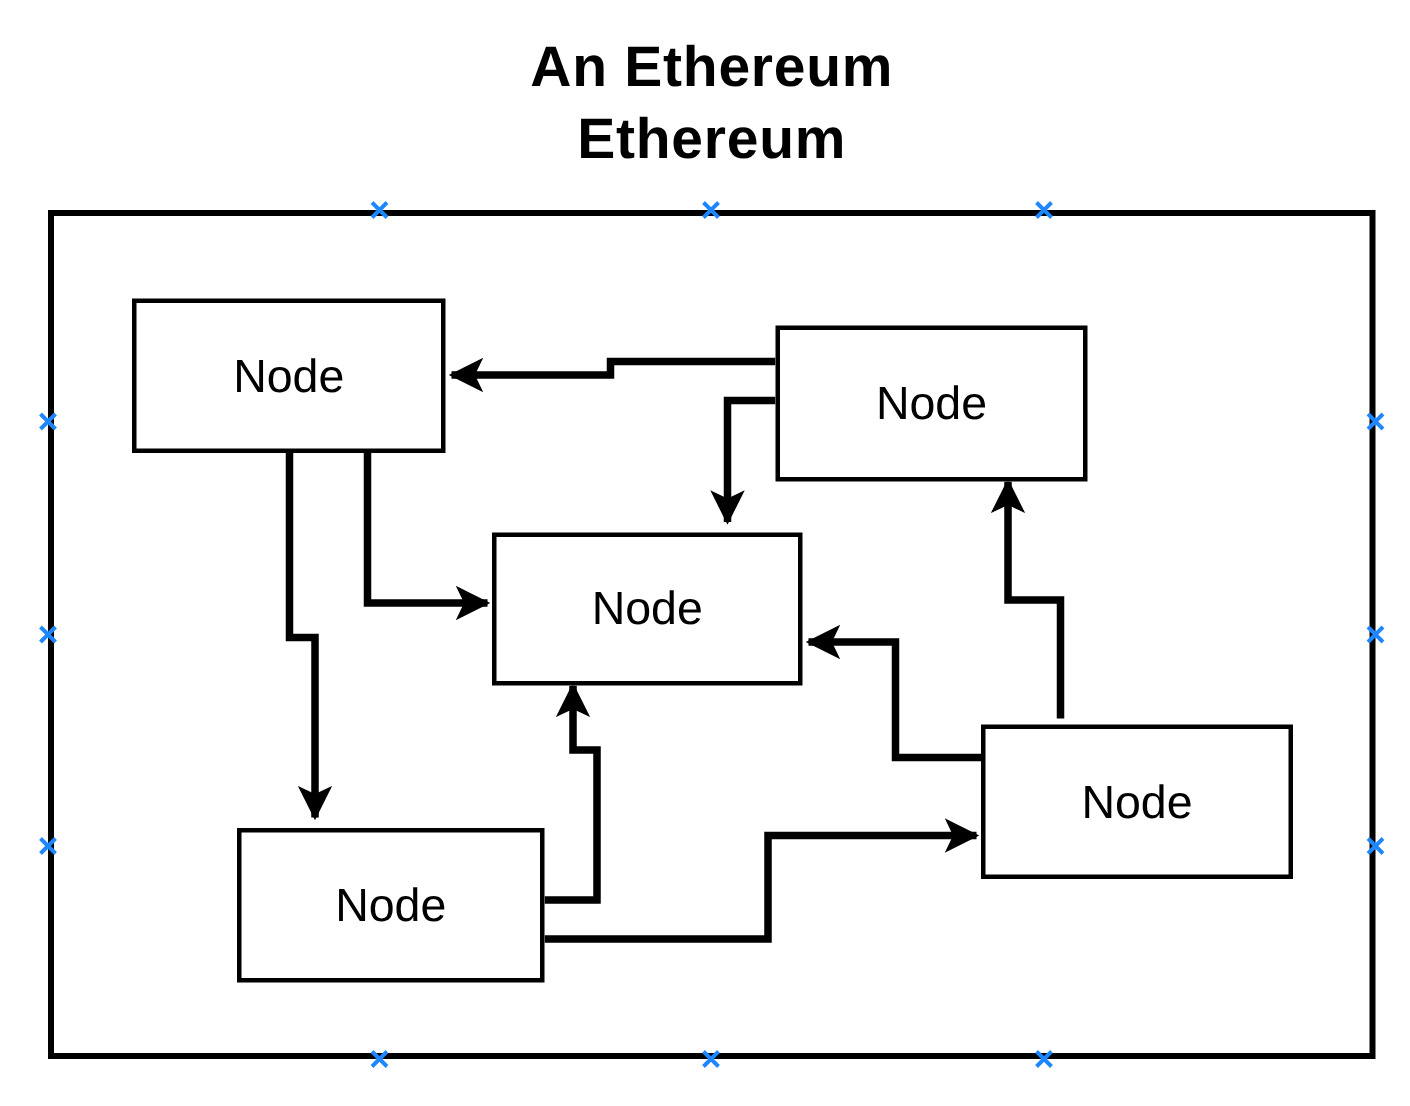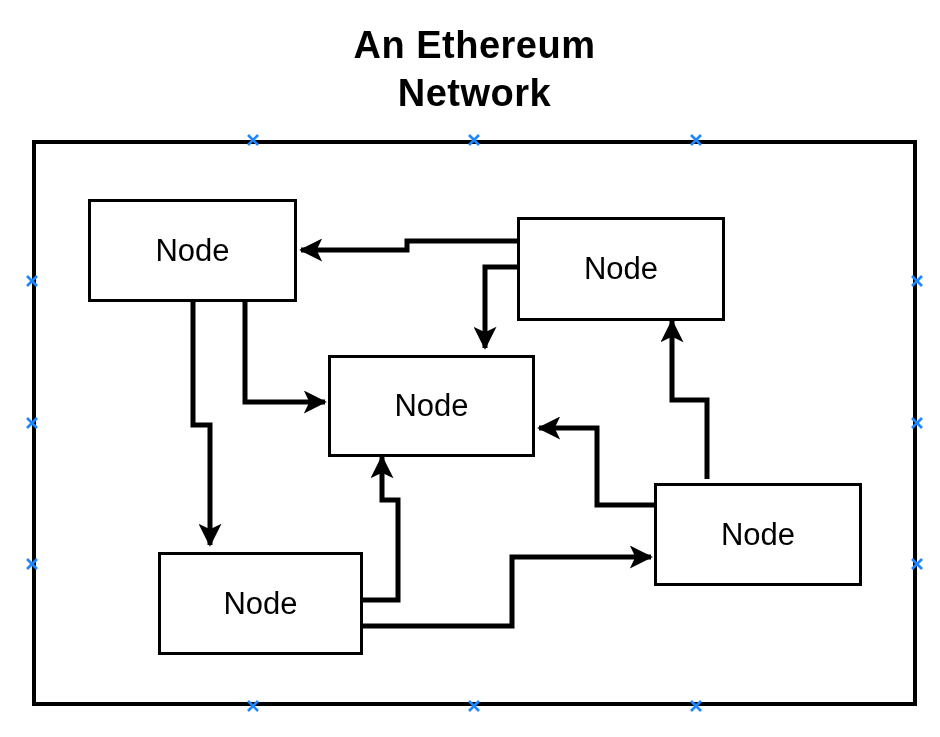--- a/index.html
+++ b/index.html
@@ -19,21 +19,21 @@
     display:flex;align-items:center;justify-content:center;
     font-size:31px;color:#000;pointer-events:auto;
   }
 </style>
 </head>
 <body>
 
 <div class="canvas">
   <div class="title">
     <div>An Ethereum</div>
-    <div>Network</div>
+    <div>Ethereum</div>
   </div>
   <svg id="diagram-svg" width="940" height="737" viewBox="0 0 940 737">
       <defs>
         <marker id="arrowhead" viewBox="0 0 10 10" refX="9.2" refY="5" markerWidth="5" markerHeight="4.6" orient="auto-start-reverse">
           <path d="M 0 0 L 10 5 L 0 10 L 2.4 5 Z" fill="#000000"></path>
         </marker>
       </defs>
       <rect x="34" y="142" width="881" height="562" fill="none" stroke="#000000" stroke-width="4"></rect>
       <g stroke="#1e87ff" stroke-width="2.6">
         <line x1="248" y1="135" x2="258" y2="145"></line>

